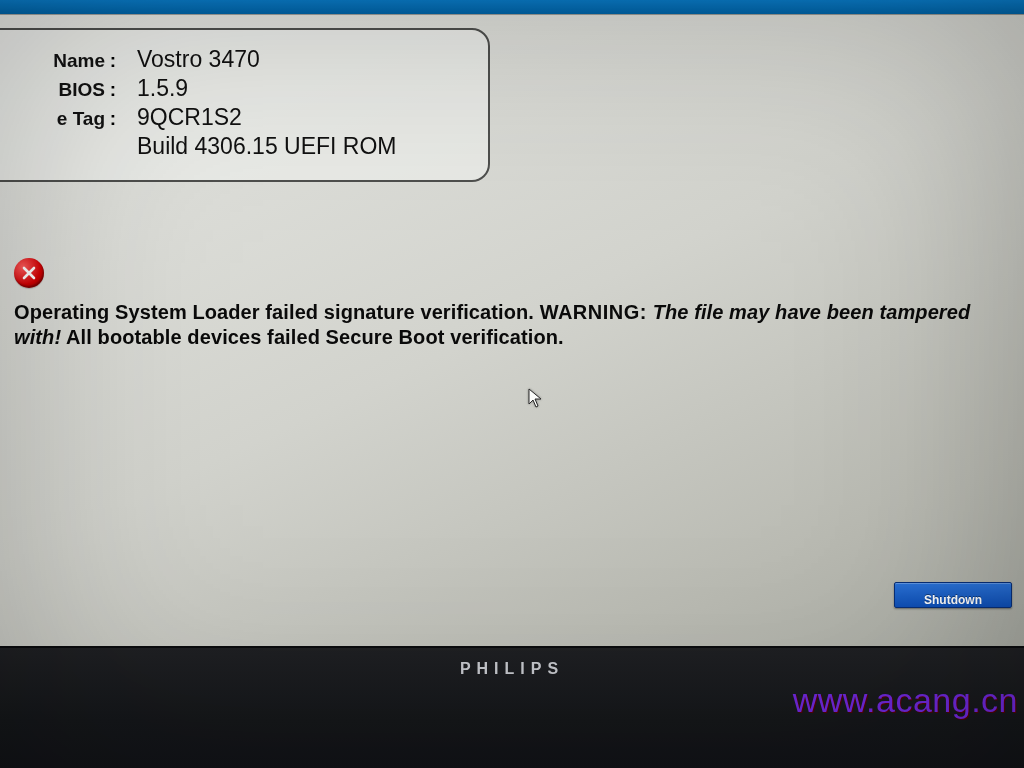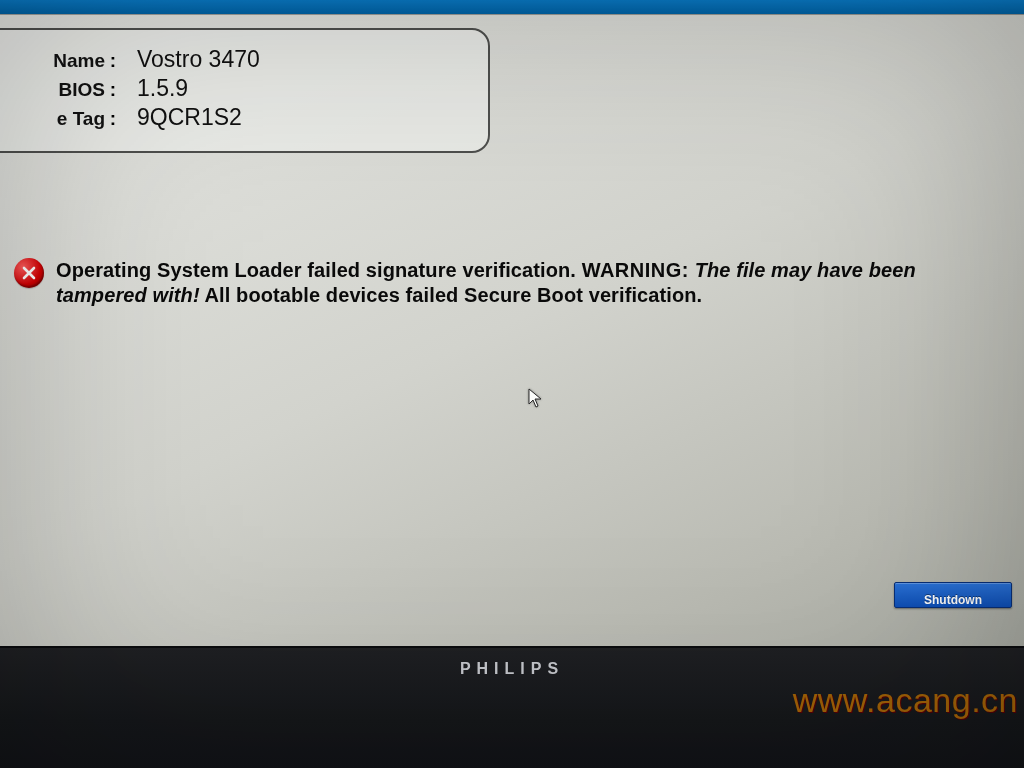--- a/index.html
+++ b/index.html
@@ -18,21 +18,21 @@
       width:460px; padding:14px 18px 18px 48px;
       border:2px solid #4e4f4d; border-radius:18px;
       background:rgba(242,243,240,0.6);
     }
     .sysinfo .row { display:flex; align-items:baseline; margin:2px 0; }
     .sysinfo .lab { width:95px; text-align:right; font-weight:bold; font-size:19px; color:#121212; }
     .sysinfo .colon { width:16px; text-align:center; font-weight:bold; font-size:19px; }
     .sysinfo .val { font-size:23px; color:#111; padding-left:16px; }
 
     
-    .err { position:absolute; left:14px; top:258px; right:24px; display:flex; align-items:flex-start; gap:12px; }
+    .err { position:absolute; left:14px; top:258px; right:24px; display:flex; align-items:flex-start; gap:12px;flex-direction:column; }
     .err-icon { flex:0 0 30px; width:30px; height:30px; border-radius:50%; background:radial-gradient(circle at 30% 30%, #ff5d5d, #d20003 60%, #9d0002); display:flex; align-items:center; justify-content:center; box-shadow:inset -1px -2px 2px rgba(0,0,0,.35), 0 1px 1px rgba(0,0,0,.2); }
     .err-icon svg { width:16px; height:16px; display:block; }
     .err-text { font-size:20px; line-height:1.25; font-weight:bold; color:#0a0a0a; letter-spacing:.1px; }
     .err-text .warn-word { letter-spacing:.5px; }
     .err-text .italic { font-style:italic; }
 
     
     .cursor { position:absolute; left:528px; top:388px; }
     .cursor svg{ width:15px; height:22px; filter:drop-shadow(0 0 1px rgba(0,0,0,.4)); }
 
@@ -40,21 +40,21 @@
     .btn-shutdown { position:absolute; right:12px; bottom:160px; width:116px; height:24px;
       background:linear-gradient(#2b73d8,#0e4fb6);
       border:1px solid #082f78; border-radius:2px;
       box-shadow:inset 0 1px 0 rgba(255,255,255,.25), 0 1px 2px rgba(0,0,0,.4);
       display:flex; align-items:flex-end; justify-content:center;
       color:#fff; font-size:12px; font-weight:bold; text-shadow:0 -1px 0 rgba(0,0,0,.4);
       cursor:pointer;
     }
 
     
-    .wm { position:absolute; right:6px; bottom:48px; font-family:Impact, Arial Black, sans-serif; font-size:34px; letter-spacing:.5px; color:#a16207; text-shadow:1px 1px 0 #550006; transform-origin:right bottom; }
+    .wm { position:absolute; right:6px; bottom:48px; font-family:Impact, Arial Black, sans-serif; font-size:34px; letter-spacing:.5px; color:#6d28d9; text-shadow:1px 1px 0 #550006; transform-origin:right bottom; }
 
     
     .bezel { position:absolute; left:-10px; right:-10px; bottom:0; height:120px;
       background:linear-gradient(#1f2023 0%, #15171a 60%, #121317 100%);
       border-top:2px solid #0b0c0e;
     }
     .bezel .brand { position:absolute; left:50%; top:12px; transform:translateX(-50%); color:#d8dadf; font-family:Arial, sans-serif; font-weight:bold; letter-spacing:6px; font-size:16px; opacity:.9;text-align:right; }
     
     .vignette { position:absolute; inset:0; pointer-events:none; box-shadow:inset 0 0 220px rgba(0,0,0,.25); }
   </style>
@@ -71,20 +71,25 @@
   </div>
   <div class="row">
     <div class="lab">BIOS</div>
     <div class="colon">:</div>
     <div class="val">1.5.9</div>
   </div>
   <div class="row">
     <div class="lab">e Tag</div>
     <div class="colon">:</div>
     <div class="val">9QCR1S2</div>
+  </div>
+  <div class="row">
+    <div class="lab"></div>
+    <div class="colon">&nbsp;</div>
+    <div class="val">Build  4306.15 UEFI ROM</div>
   </div>
 </div>
 
 <div class="err">
   <div class="err-icon">
     <svg viewBox="0 0 16 16">
         <path d="M3 3 L13 13 M13 3 L3 13" stroke="#fff" stroke-width="2.6" stroke-linecap="round" fill="none"></path>
       </svg>
   </div>
   <div class="err-text">

